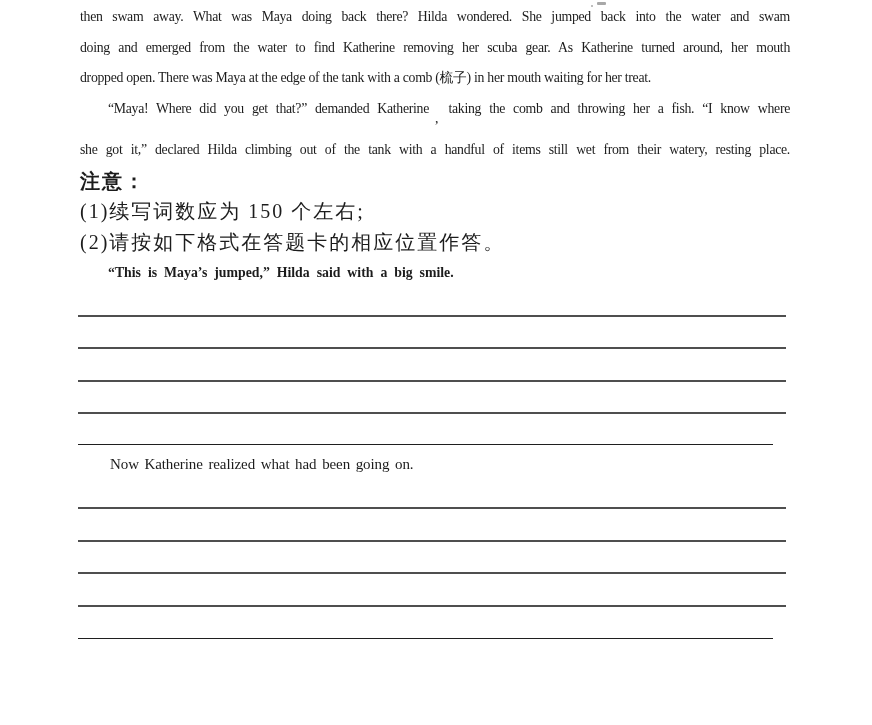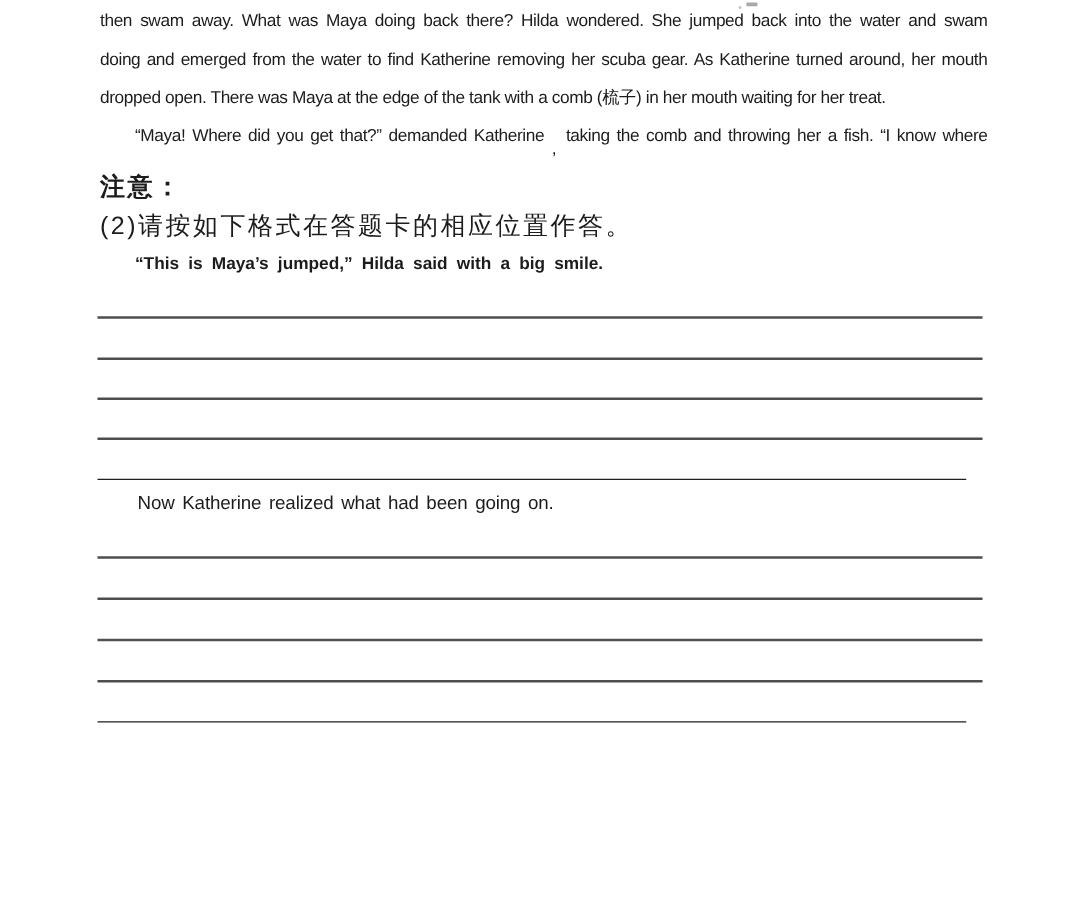--- a/index.html
+++ b/index.html
@@ -1,21 +1,21 @@
 <!DOCTYPE html>
 <html><head>
 <meta charset="utf-8">
 <style>
   html,body { margin:0; padding:0; background:#ffffff; }
   .page {
     position:relative;
     width:872px; height:657px;
     background:#ffffff;
     color:#1c1c1c;
-    font-family:Liberation Sans, sans-serif;
+    font-family:Liberation Serif, serif;
     overflow:hidden;
   }
   .top-mark {
     position:absolute; left:597px; top:2px;
     width:9px; height:3px; background:#9a9a9a; border-radius:1px; opacity:.85;
   }
   .top-mark::after {
     content:""; position:absolute; left:-6px; top:3px;
     width:2px; height:2px; background:#b5b5b5;
   }
@@ -77,22 +77,24 @@
 
   <div class="top-mark"></div>
 
   <div class="content">
 
     <div class="tline just">then swam away. What was Maya doing back there? Hilda wondered. She jumped back into the water and swam</div>
     <div class="tline just">doing and emerged from the water to find Katherine removing her scuba gear. As Katherine turned around, her mouth</div>
     <div class="tline">dropped open. There was Maya at the edge of the tank with a comb (梳子) in her mouth waiting for her treat.</div>
 
     <div class="tline just ind gap-after"><span>“Maya! Where did you get that?” demanded Katherine</span><span class="dropped-comma">,</span> <span>taking the comb and throwing her a fish. “I know where</span></div>
+    <div class="tline just">she got it,” declared Hilda climbing out of the tank with a handful of items still wet from their watery, resting place.</div>
 
     <div class="cn cn-head">注意：</div>
+    <div class="cn">(1)续写词数应为 150 个左右;</div>
     <div class="cn">(2)请按如下格式在答题卡的相应位置作答。</div>
 
     <div class="prompt">“This is Maya’s jumped,” Hilda said with a big smile.</div>
 
     <div class="rules rules-1">
       <div class="rule-row"></div>
       <div class="rule-row"></div>
       <div class="rule-row"></div>
       <div class="rule-row"></div>
       <div class="rule-row short"></div>

